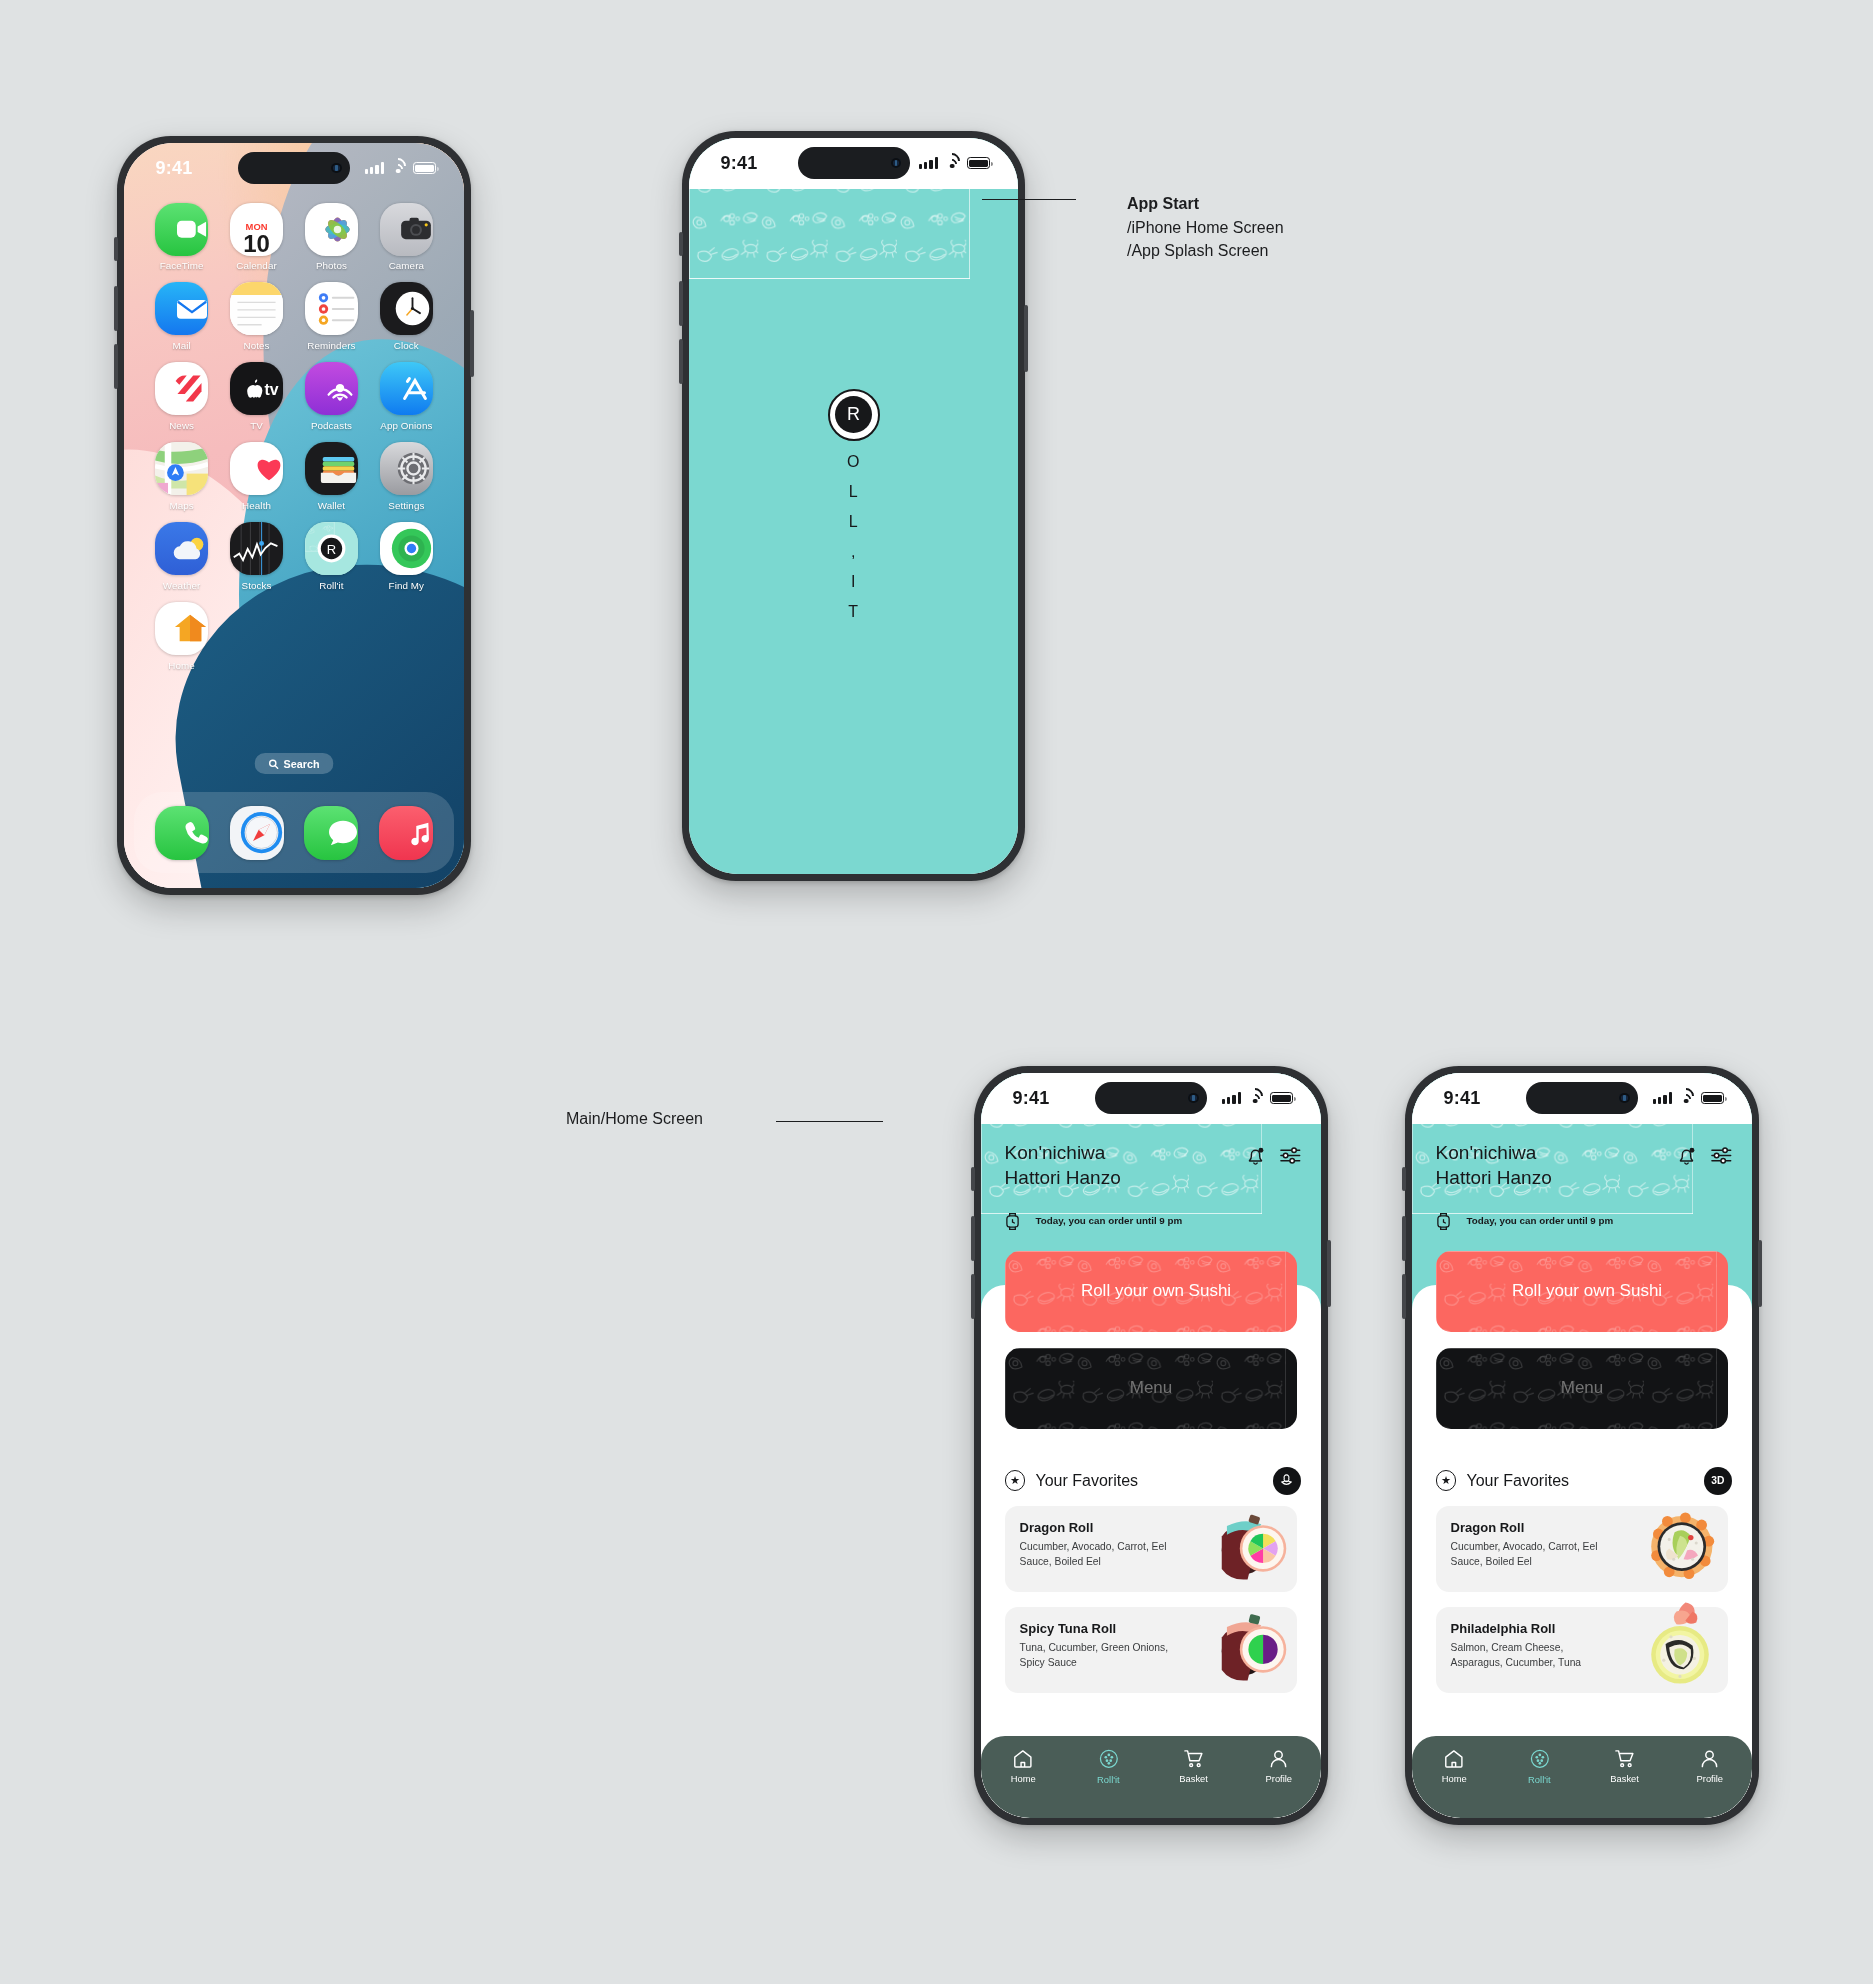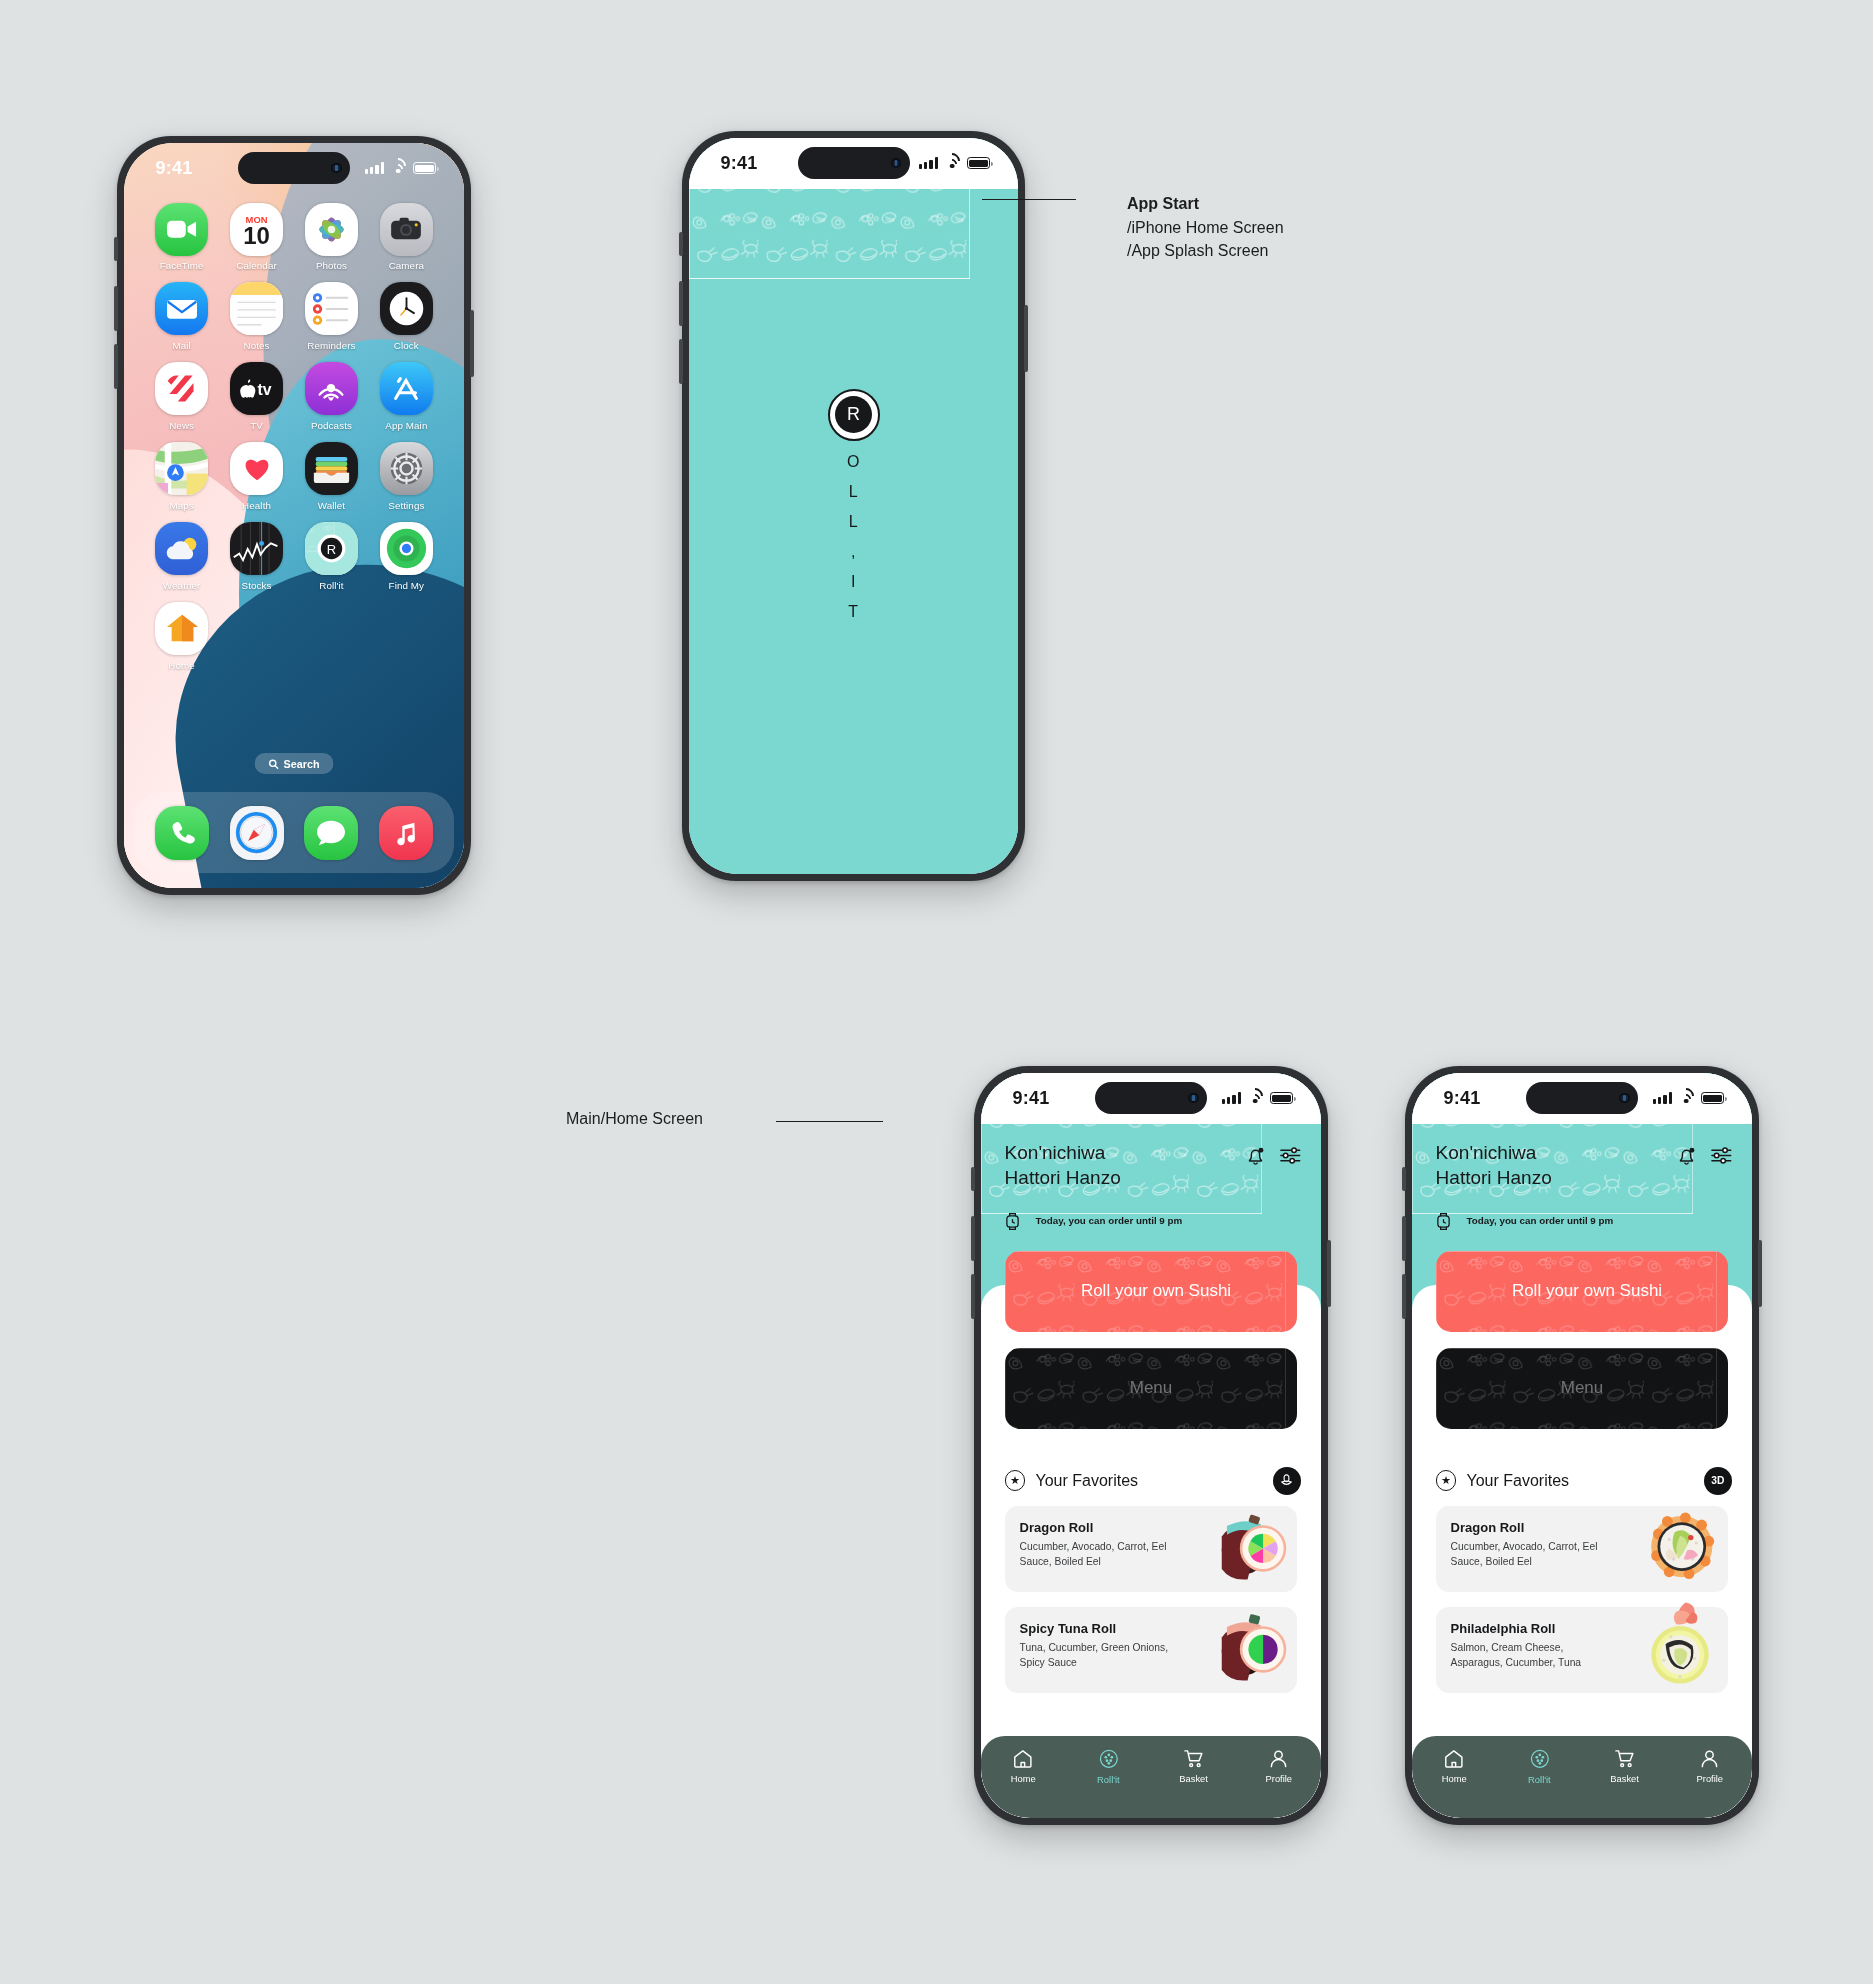--- a/index.html
+++ b/index.html
@@ -91,21 +91,21 @@
   .ios-wall .swoop-d{position:absolute;left:-30%;top:40%;width:95%;height:75%;
     background:linear-gradient(140deg,#fdd6d2,#ffeceb 55%,#fff);
     border-radius:50% 50% 40% 60% / 50% 46% 54% 50%; transform:rotate(-18deg);}
 
   .ios-grid { position:absolute; left:0; right:0; top:60px;
     display:grid; grid-template-columns:repeat(4,1fr);
     row-gap:11.2px; padding:0 20.6px; z-index:10; }
   .ios-app { display:flex; flex-direction:column; align-items:center; gap:4.7px; }
   .ios-ic { width:53px;height:53px;border-radius:21px; position:relative;
     overflow:hidden; box-shadow:0 0.9px 2.8px rgba(0,0,0,.2);
-    display:flex;align-items:center;justify-content:center;}
+    display:flex;align-items:center;justify-content:flex-end;}
   .ios-lab{ font-size:9.8px; color:#fff; text-shadow:0 0.9px 1.9px rgba(0,0,0,.35);
     letter-spacing:0.1px; white-space:nowrap;}
   .ios-search{ position:absolute; bottom:114px; left:50%;
     transform:translateX(-50%); display:flex;align-items:center;gap:4.7px;
     background:rgba(255,255,255,.22); color:#fff;
     padding:4.7px 14px; border-radius:17px; font-size:10.8px; font-weight:bold;
     z-index:12; backdrop-filter:blur(5.6px);}
   .ios-dock{ position:absolute;left:10.3px;right:10.3px;bottom:15px;height:81px;
     background:rgba(255,255,255,.16); border-radius:28px; z-index:12;
     display:flex;align-items:center;justify-content:space-around;padding:0 11.2px;}
@@ -415,21 +415,21 @@
         <div class="ios-app">
           <div class="ios-ic" style="background:linear-gradient(180deg,#3ec8f7,#0f7bf0)">
             <svg width="36" height="34" viewBox="0 0 38 36">
               <g stroke="#fff" stroke-width="3.2" stroke-linecap="round" fill="none">
                 <path d="M8 28 L19 9 L30 28"></path>
                   <path d="M13 22 h16"></path>
                   <path d="M13 7 L11 10"></path>
               </g>
             </svg>
           </div>
-          <div class="ios-lab">App Main</div>
+          <div class="ios-lab">App Onions</div>
         </div>
 
         <div class="ios-app">
           <div class="ios-ic" style="background:#eef0e6">
             <svg width="53" height="53" viewBox="0 0 57 57">
               <rect width="57" height="57" fill="#f3f1ea"></rect>
               <path d="M0 8 q20 6 57 -2 v12 q-30 10 -57 2z" fill="#8ed17c"></path>
               <path d="M0 36 q22 10 57 2 v12 H0z" fill="#cfe6a8"></path>
               <path d="M14 0 v57" stroke="#fff" stroke-width="7"></path>
               <path d="M0 26 q28 8 57 -2" stroke="#fff" stroke-width="5" fill="none"></path>

